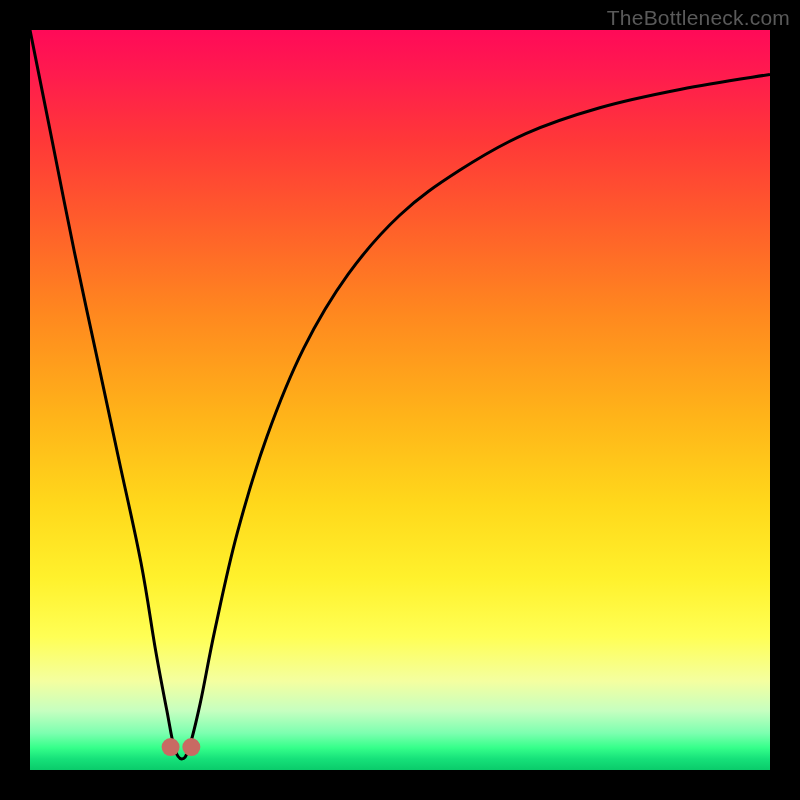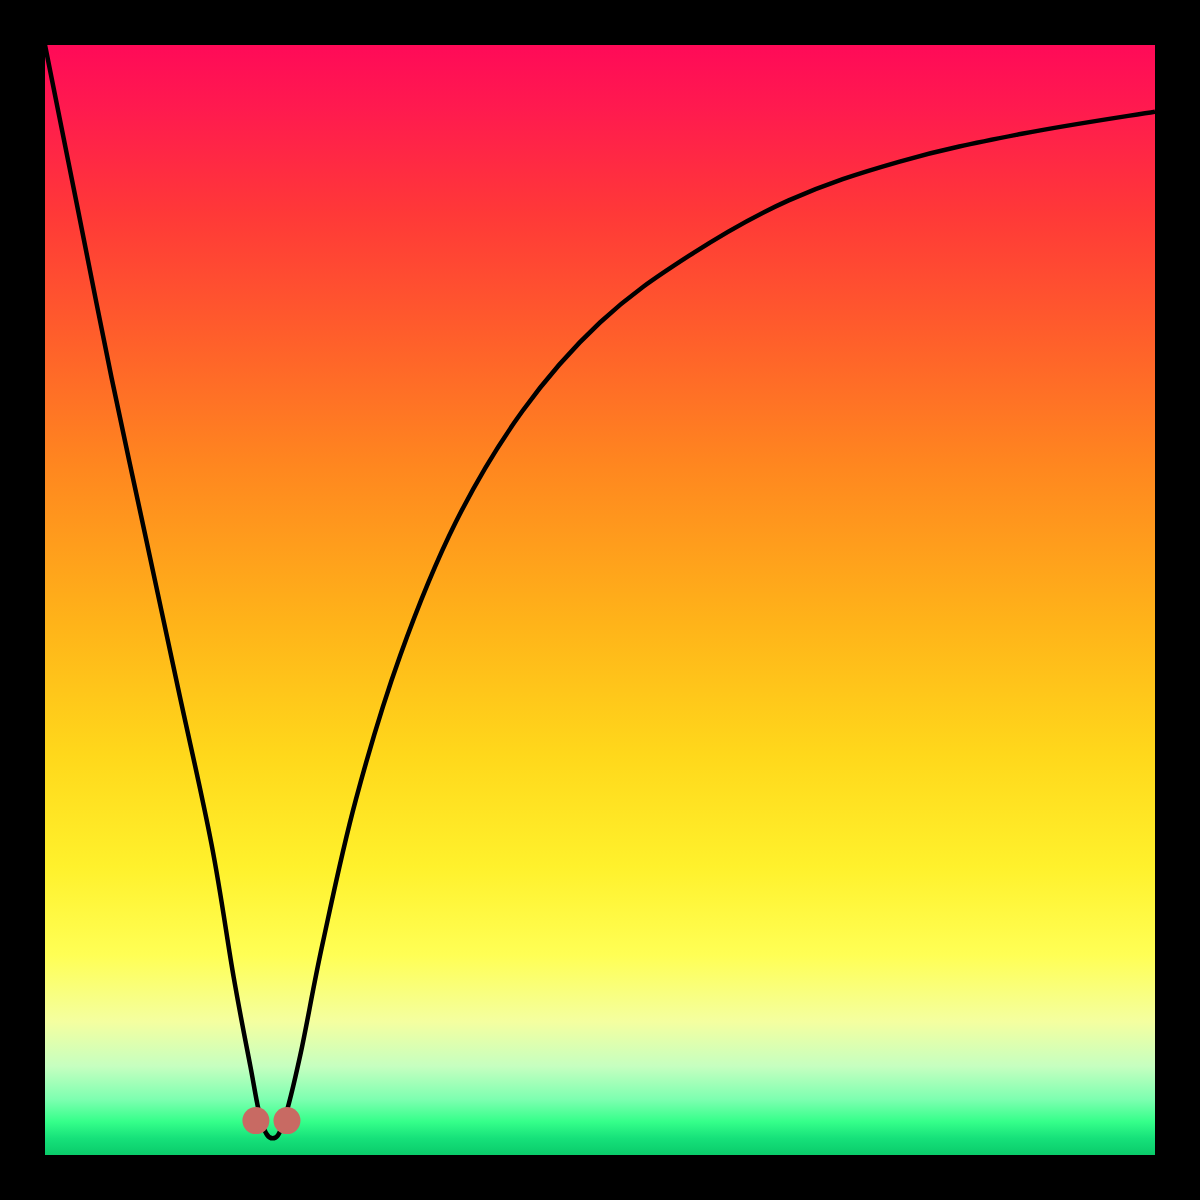--- a/index.html
+++ b/index.html
@@ -69,13 +69,14 @@
   <div class="plot">
     <div class="gradient"></div>
     <svg class="curve" viewBox="0 0 740 740" preserveAspectRatio="none">
       <path id="curve-path" fill="none" stroke="#000000" stroke-width="3" d="M 0.00 0.00 C 4.00 19.98, 14.21 71.04, 22.20 111.00 C 30.19 150.96, 36.41 183.37, 44.40 222.00 C 52.39 260.63, 58.61 288.30, 66.60 325.60 C 74.59 362.90, 80.81 391.90, 88.80 429.20 C 96.79 466.50, 104.34 498.17, 111.00 532.80 C 117.66 567.43, 121.14 594.96, 125.80 621.60 C 130.46 648.24, 133.57 663.48, 136.90 680.80 C 140.23 698.12, 141.64 709.14, 144.30 717.80 C 146.96 726.46, 149.04 728.90, 151.70 728.90 C 154.36 728.90, 155.77 727.79, 159.10 717.80 C 162.43 707.81, 165.54 694.71, 170.20 673.40 C 174.86 652.09, 178.34 630.04, 185.00 599.40 C 191.66 568.76, 197.88 537.83, 207.20 503.20 C 216.52 468.57, 224.81 440.30, 236.80 407.00 C 248.79 373.70, 259.15 347.50, 273.80 318.20 C 288.45 288.90, 300.88 268.18, 318.20 244.20 C 335.52 220.22, 350.02 203.65, 370.00 185.00 C 389.98 166.35, 406.56 155.25, 429.20 140.60 C 451.84 125.95, 470.49 114.92, 495.80 103.60 C 521.11 92.28, 541.83 85.69, 569.80 77.70 C 597.77 69.71, 620.56 65.19, 651.20 59.20 C 681.84 53.21, 724.02 47.06, 740.00 44.40"></path>
       <g id="markers">
           <circle cx="140.60" cy="717.06" r="9" fill="#c86a63"></circle>
           <circle cx="161.32" cy="717.06" r="9" fill="#c86a63"></circle>
         </g>
     </svg>
   </div>
+  <div class="watermark">TheBottleneck.com</div>
 </div>
 
 </body></html>

